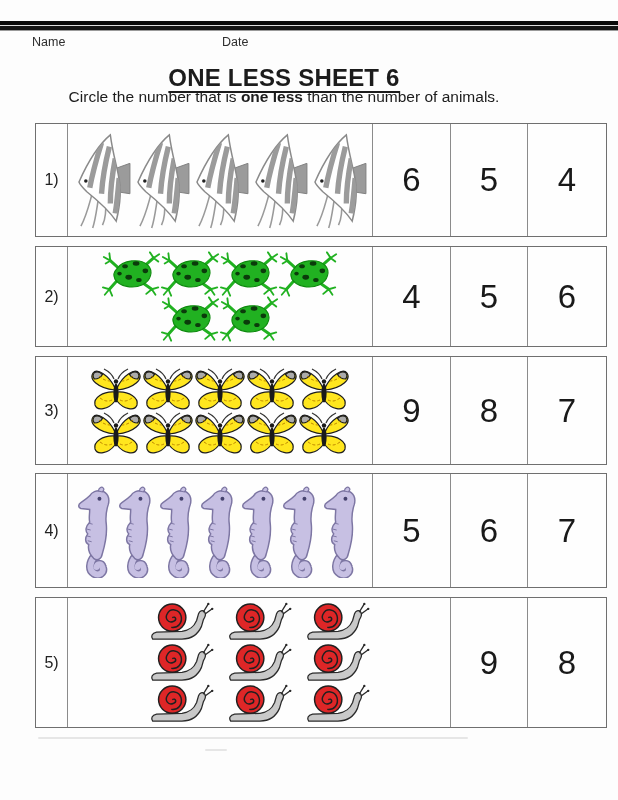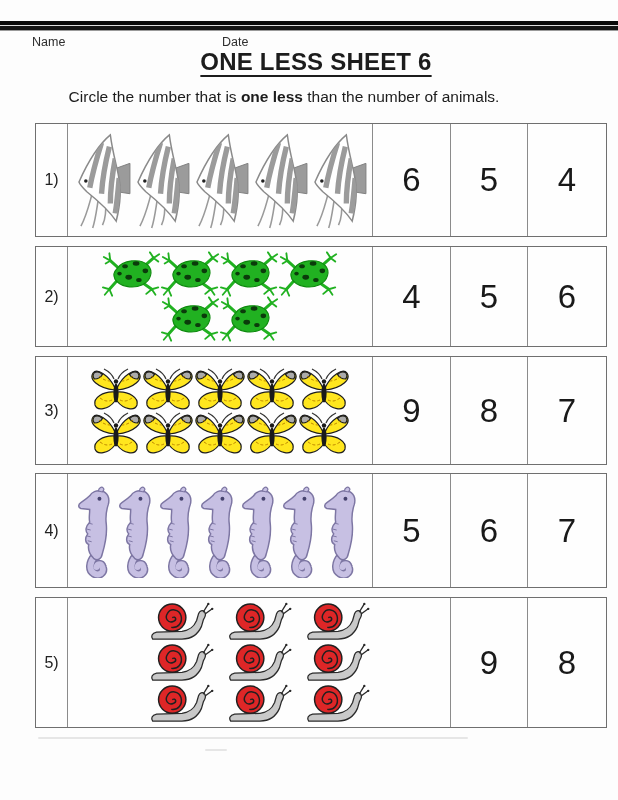--- a/index.html
+++ b/index.html
@@ -10,22 +10,22 @@
   
   #top-rule{
     position:absolute; left:0; top:21px; width:618px; height:10px;
     background:linear-gradient(to bottom,#0a0a0a 0 36%,#dedede 36% 52%,#141414 52% 88%,#9a9a9a 88% 100%);
   }
   .meta-label{position:absolute; top:35px; font-size:12.5px; color:#2e2e2e;}
   #name-label{left:32px;}
   #date-label{left:222px;}
   .center-band{position:absolute; left:0; width:568px; text-align:center;}
   #page-title{
-    top:48px; font-size:24px; font-weight:700; letter-spacing:.2px;
-    text-decoration:underline; text-decoration-thickness:2px; text-underline-offset:5px;margin-left:32px;
+    top:64px; font-size:24px; font-weight:700; letter-spacing:.2px;
+    text-decoration:underline; text-decoration-thickness:2px; text-underline-offset:5px;
   }
   #instruction{top:88px; font-size:15.5px;}
   #instruction b{font-weight:700;}
   
   .row{
     position:absolute; left:35px; width:572px; box-sizing:border-box;
     border:1px solid #6f6f6f; background:#fefefe; display:flex;
   }
   .cell{box-sizing:border-box; display:flex; align-items:center; justify-content:center;}
   .cell + .cell{border-left:1px solid #8b8b8b;}

